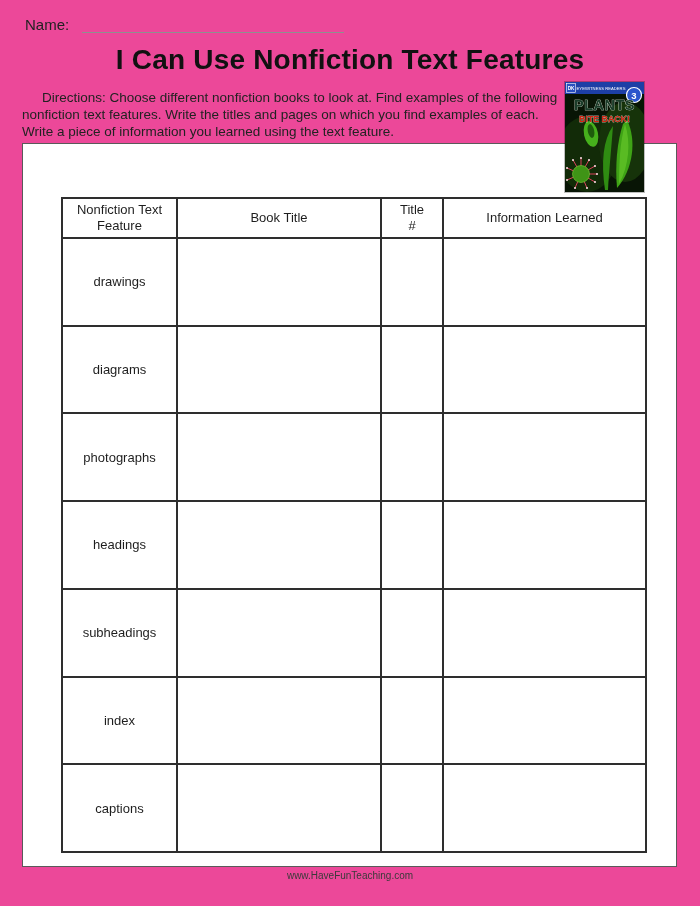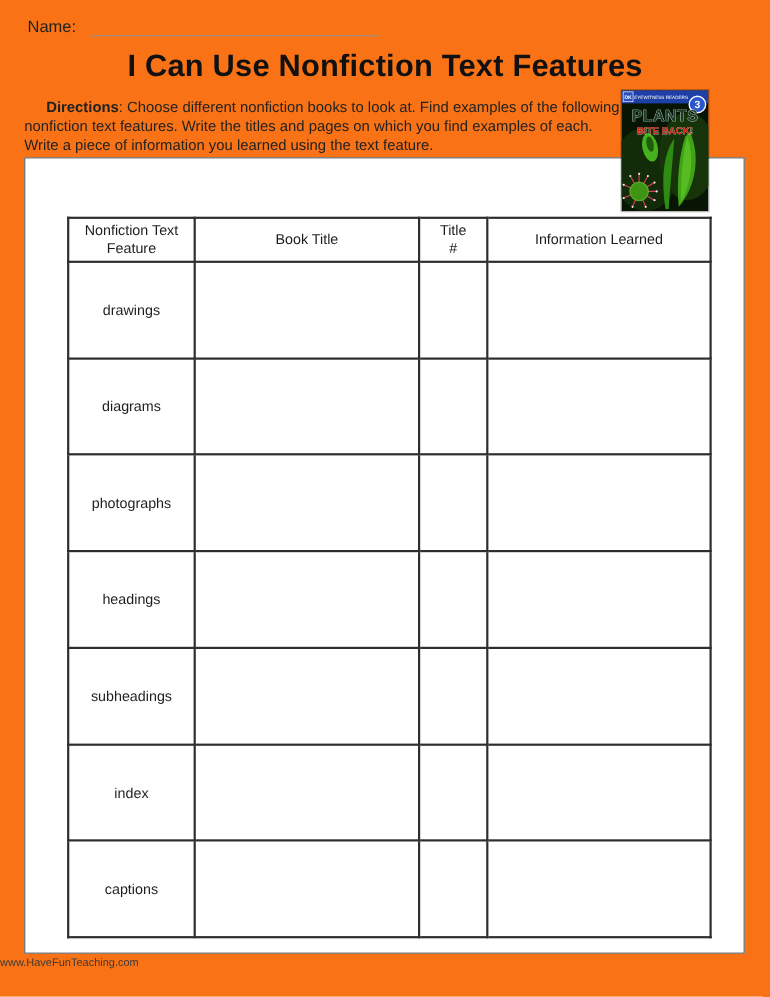--- a/index.html
+++ b/index.html
@@ -4,42 +4,42 @@
 <style>
   * { box-sizing: border-box; }
   html, body { margin: 0; padding: 0; background: #ffffff; }
   body {
     width: 700px; height: 906px;
     font-family: "Liberation Sans", sans-serif;
     color: #1c1c1c;
     position: relative;
     overflow: hidden;
   }
-  .sheet { position: relative; width: 700px; height: 906px; background: #f97316; }
+  .sheet { position: relative; width: 700px; height: 906px; background: #ec4899; }
 
   
   .name-row { position: absolute; left: 25px; top: 16px; font-size: 15px; color: #222; }
   .name-line {
     display: inline-block; width: 262px; height: 15px;
     border-bottom: 1.5px solid #8f8f8f; margin-left: 13px; vertical-align: bottom;
   }
 
   
   .page-title {
     position: absolute; left: 0; top: 44px; width: 700px; margin: 0;
     text-align: center; font-size: 28px; font-weight: bold; color: #111;
     letter-spacing: 0.2px;
   }
 
   
   .directions {
     position: absolute; left: 22px; top: 89px; width: 548px; margin: 0;
     font-size: 13.5px; line-height: 17px; color: #222;
   }
-  .directions b { font-weight: bold; padding-left: 20px; }
+  .directions b { font-weight: normal; padding-left: 20px; }
 
   
   .frame-box {
     position: absolute; left: 22px; top: 143px; width: 655px; height: 724px;
     border: 1px solid #5a5a5a; background: #fff;
   }
 
   
   table.features {
     position: absolute; left: 61px; top: 197px; width: 584px; height: 656px;
@@ -57,21 +57,21 @@
   
   .book-cover {
     position: absolute; left: 565px; top: 82px; width: 79px; height: 110px;
     z-index: 5; box-shadow: 0 0 0 1px rgba(0,0,0,0.25);
   }
   .book-cover svg { display: block; }
 
   
   .footer {
     position: absolute; left: 0; top: 870px; width: 700px;
-    font-size: 10px; color: #3a3a3a;
+    text-align: center; font-size: 10px; color: #3a3a3a;
   }
 </style>
 </head>
 <body>
 
 <div class="sheet">
 
   <div class="name-row">
     <span>Name:</span><span class="name-line"></span>
   </div>

